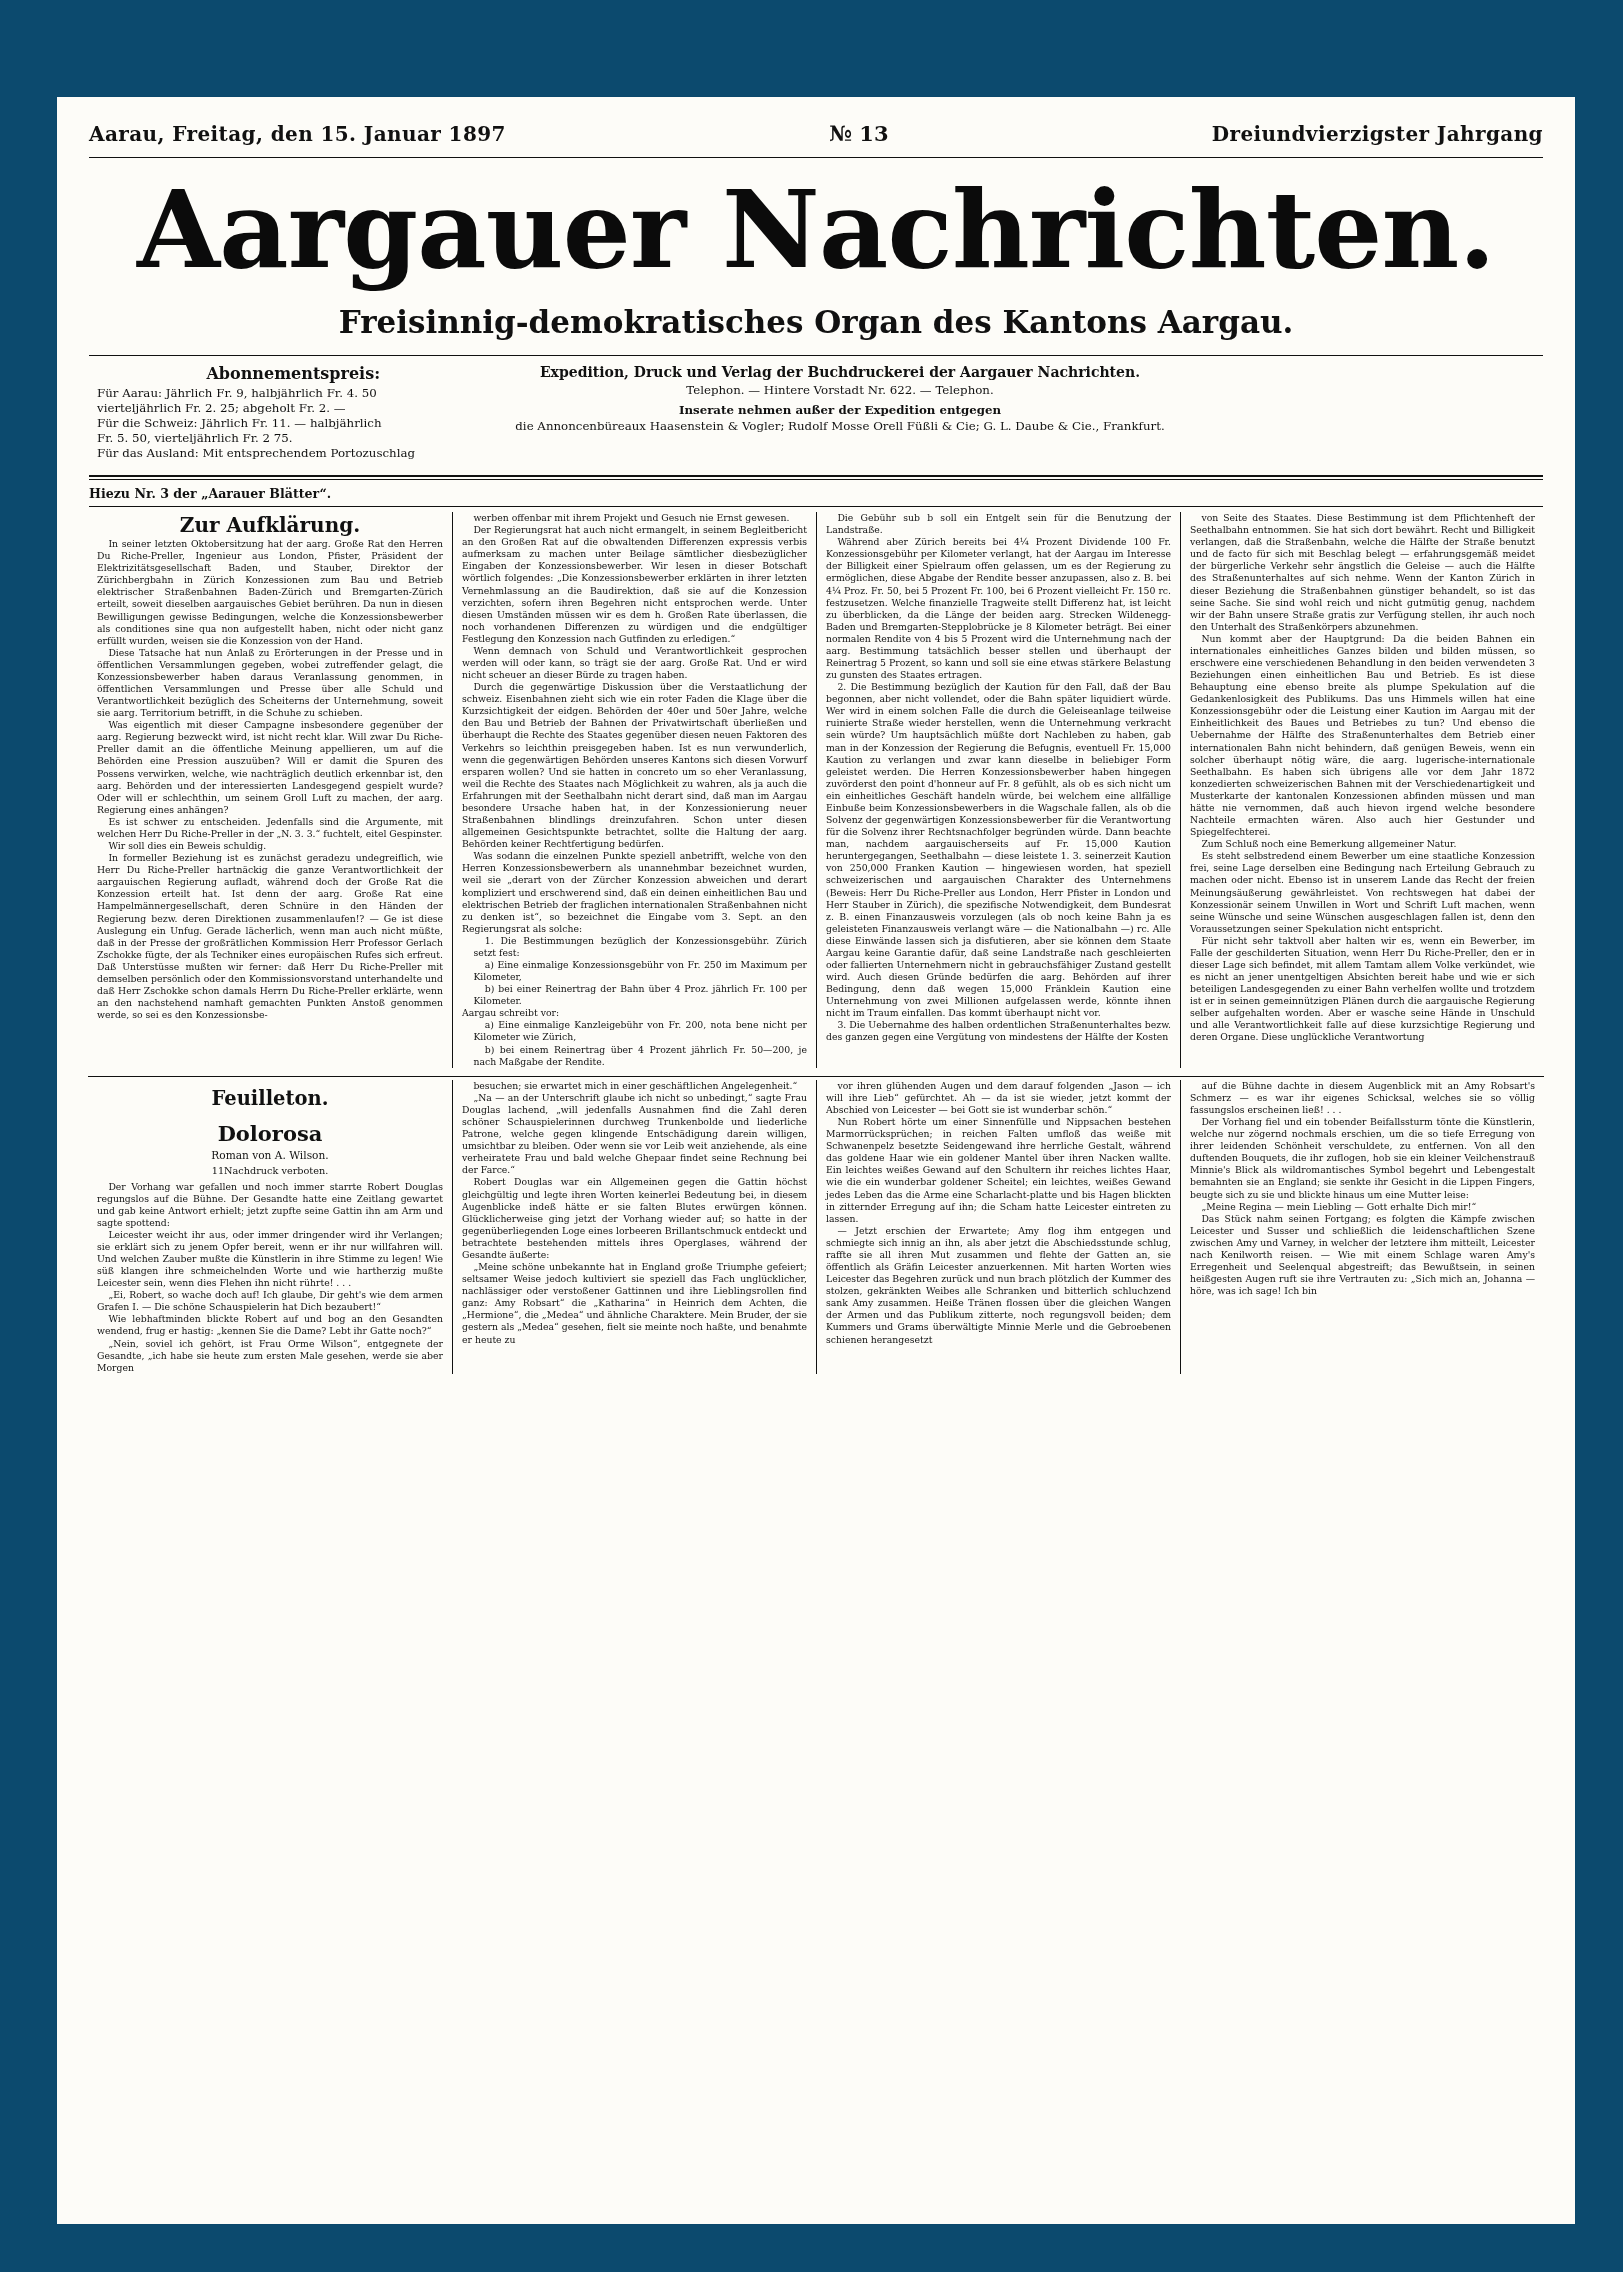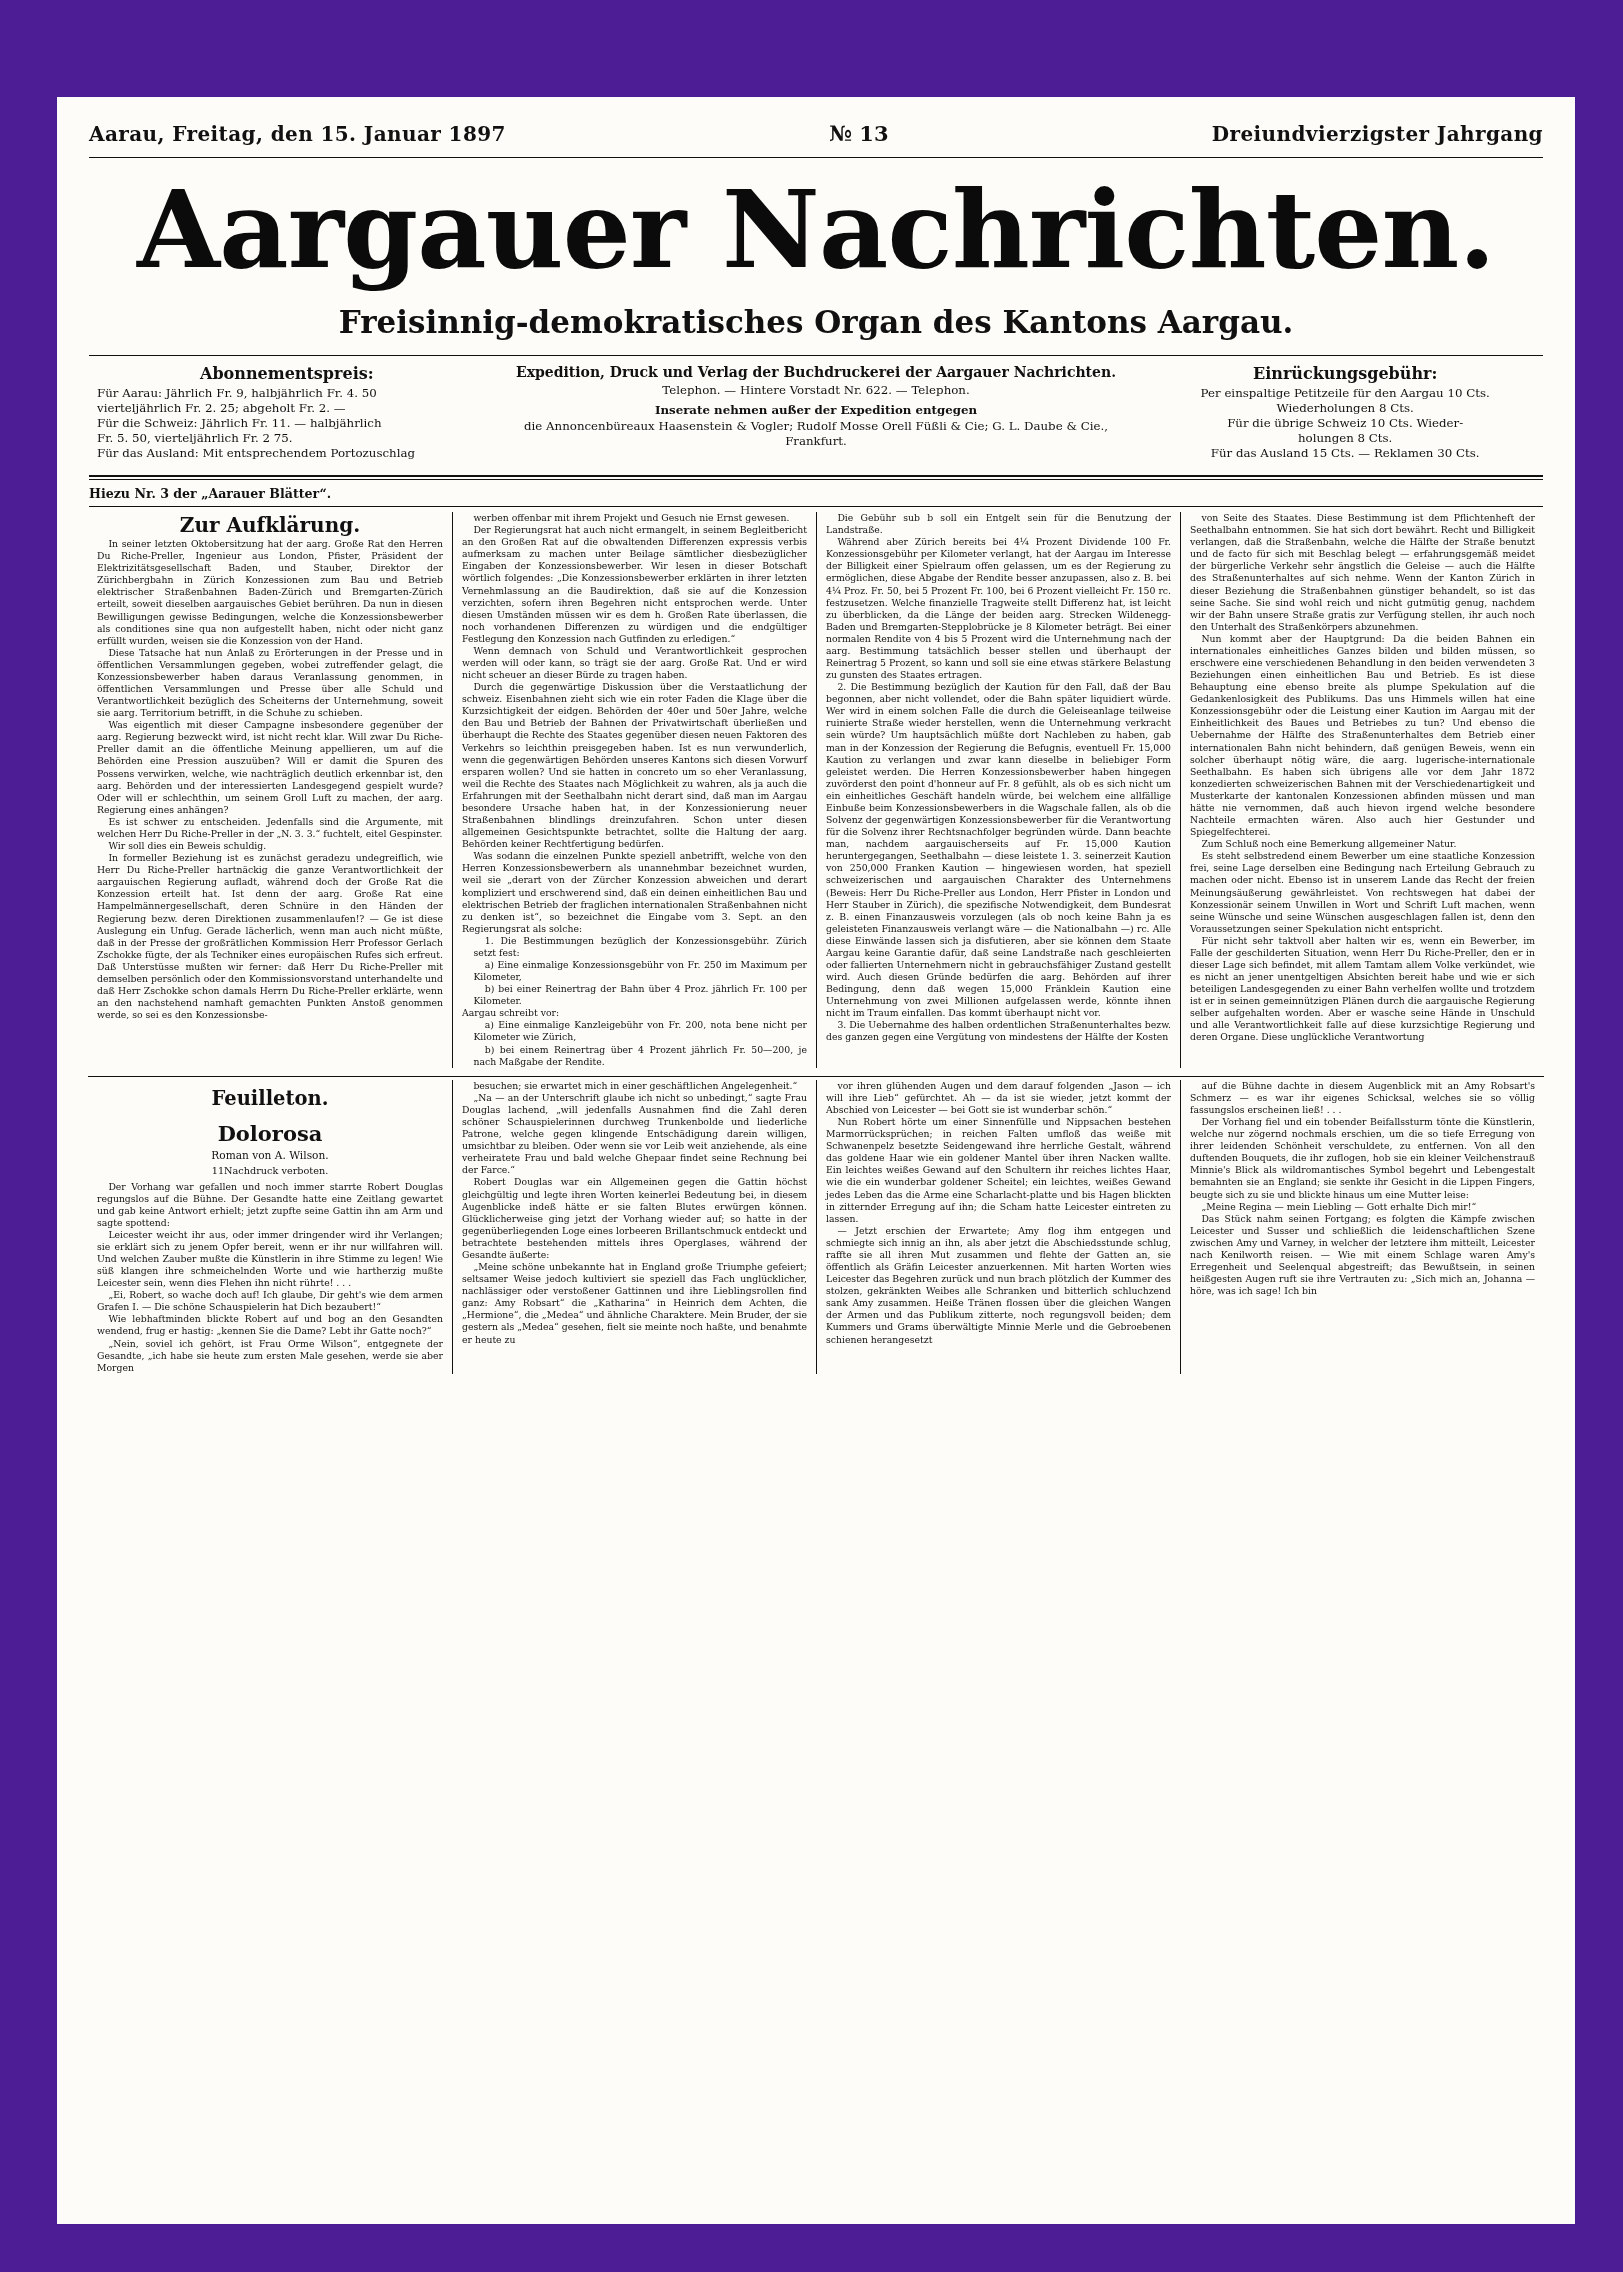--- a/index.html
+++ b/index.html
@@ -11,21 +11,21 @@
     width: 1624px;
     height: 2273px;
     font-family: "DejaVu Serif", serif;
     color: #111;
     overflow: hidden;
   }
   .page {
     position: relative;
     width: 1624px;
     height: 2273px;
-    background: #4c1d95;
+    background: #0c4a6e;
     padding: 0;
     box-sizing: border-box;
   }
   .paper {
     position: absolute;
     left: 57px;
     top: 97px;
     width: 1518px;
     height: 2127px;
     background: #fdfcf8;
@@ -208,28 +208,20 @@
         <p>vierteljährlich Fr. 2. 25; abgeholt Fr. 2. —</p>
         <p>Für die Schweiz: Jährlich Fr. 11. — halbjährlich</p>
         <p>Fr. 5. 50, vierteljährlich Fr. 2 75.</p>
         <p>Für das Ausland: Mit entsprechendem Portozuschlag</p>
       </div>
       <div class="col mid">
         <span class="hdr">Expedition, Druck und Verlag der Buchdruckerei der Aargauer Nachrichten.</span>
         <p class="center">Telephon. — Hintere Vorstadt Nr. 622. — Telephon.</p>
         <p class="center" style="margin-top:4.9px;font-weight:bold;">Inserate nehmen außer der Expedition entgegen</p>
         <p class="center">die Annoncenbüreaux Haasenstein &amp; Vogler; Rudolf Mosse Orell Füßli &amp; Cie; G. L. Daube &amp; Cie., Frankfurt.</p>
-      </div>
-      <div class="col right">
-        <span class="hdr">Einrückungsgebühr:</span>
-        <p>Per einspaltige Petitzeile für den Aargau 10 Cts.</p>
-        <p>Wiederholungen 8 Cts.</p>
-        <p>Für die übrige Schweiz 10 Cts. Wieder-</p>
-        <p>holungen 8 Cts.</p>
-        <p>Für das Ausland 15 Cts. — Reklamen 30 Cts.</p>
       </div>
     </div>
 
     <div class="rule-thick"></div>
     <div class="rule-hair"></div>
 
     <div class="noteline">Hiezu Nr. 3 der „Aarauer Blätter“.</div>
 
     <div class="rule-hair" style="margin-top:1.6px;"></div>
 

